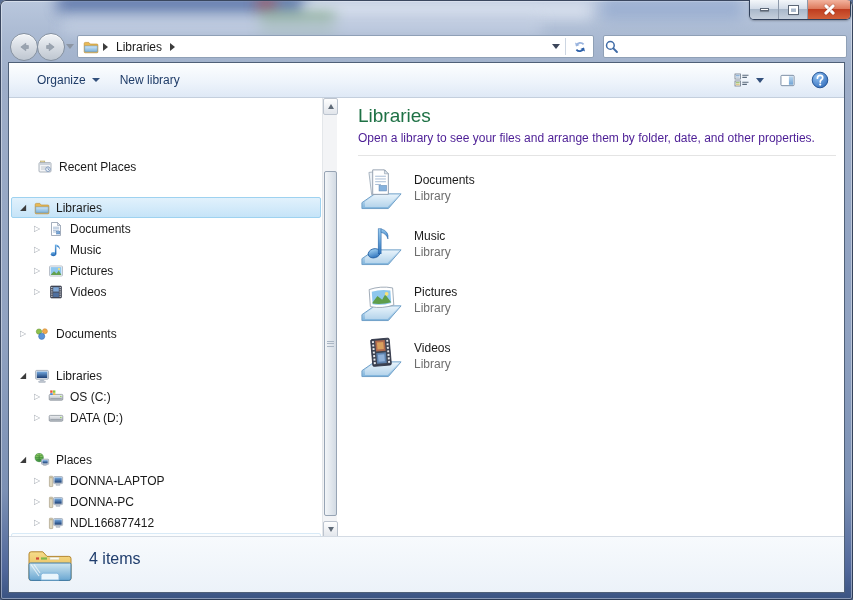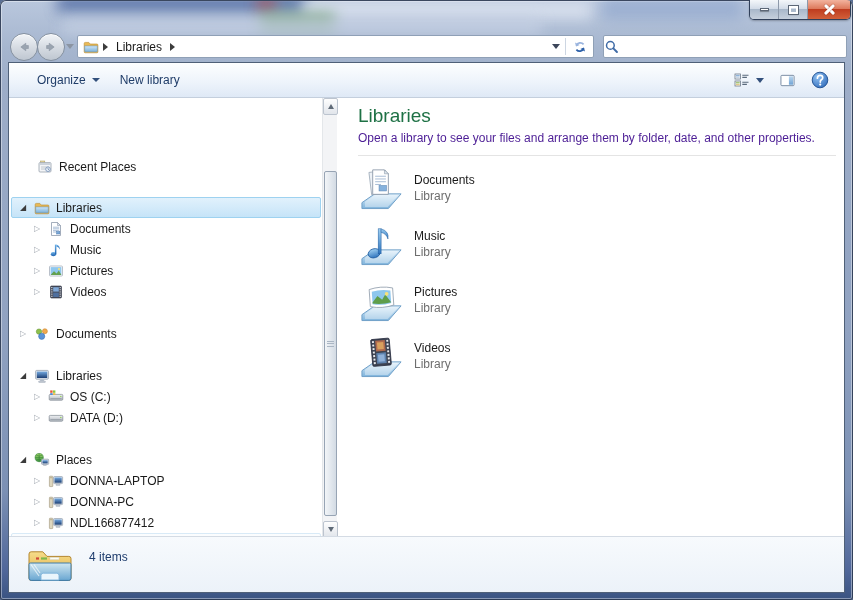--- a/index.html
+++ b/index.html
@@ -83,21 +83,21 @@
   .psep{margin:10px 8px 0 0;border-top:1px solid #e4e4e4;height:0;}
   .liblist{margin-top:8px;}
   .libitem{height:56px;display:flex;}
   .bigicon{width:47px;height:47px;flex:none;margin-right:9px;}
   .libtext{padding-top:8px;line-height:16px;font-size:12px;}
   .libname{color:#1a1a1a;} .libtype{color:#6e6e6e;}
   
   .details{position:absolute;left:0;right:0;bottom:0;height:56px;
     background:linear-gradient(#f7fafd,#ecf2f9);border-top:1px solid #d4dbe4;}
   .details .bigfolder{position:absolute;left:17px;top:4px;width:48px;height:48px;}
-  .countlbl{position:absolute;left:80px;top:13px;font-size:12px;color:#1f3d6d;}
+  .countlbl{position:absolute;left:80px;top:13px;font-size:16px;color:#1f3d6d;}
   .hidden-defs{position:absolute;width:0;height:0;overflow:hidden;}
 </style>
 </head>
 <body>
 
 <svg class="hidden-defs" xmlns="http://www.w3.org/2000/svg">
   <defs>
     <linearGradient id="gfold" x1="0" y1="0" x2="0" y2="1">
       <stop offset="0" stop-color="#cfe6f7"></stop>
         <stop offset="1" stop-color="#79b0da"></stop>

